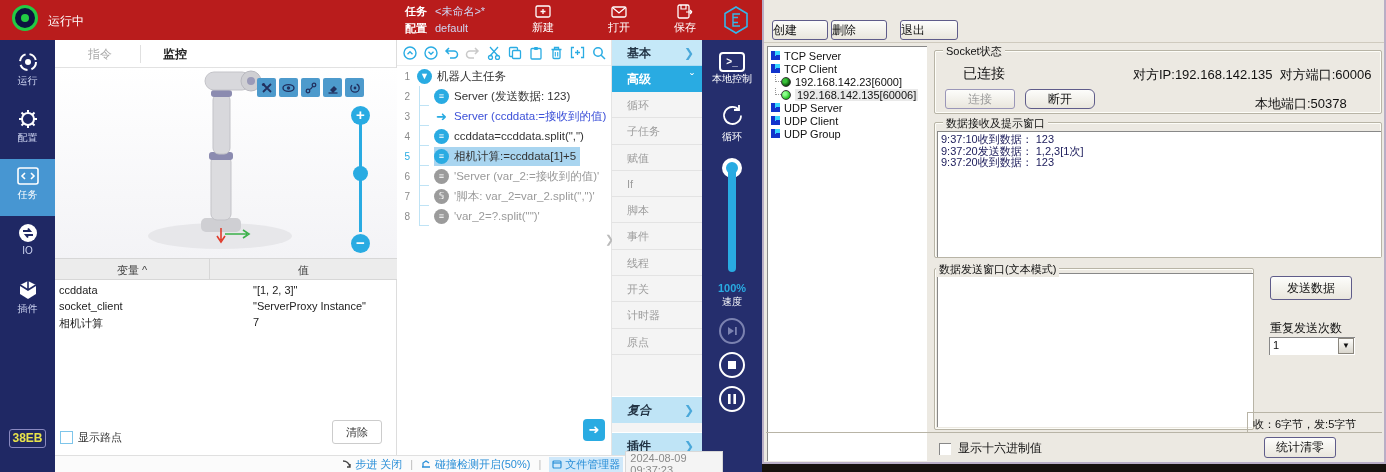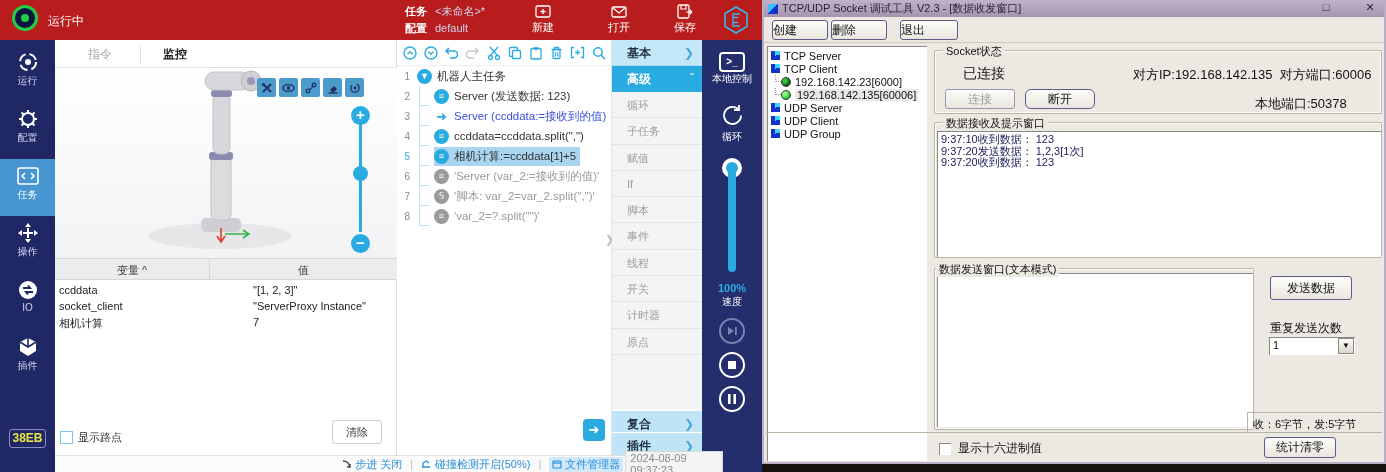--- a/index.html
+++ b/index.html
@@ -204,27 +204,20 @@
           <path d="M11 2v3M11 17v3M2 11h3M17 11h3M4.5 4.5l2 2M15.5 15.5l2 2M17.5 4.5l-2 2M6.5 15.5l-2 2" stroke="#fff" stroke-width="2"></path>
         </svg>
       <span class="lbl">配置</span>
     </div>
     <div class="side-item active">
       <svg width="24" height="22" viewBox="0 0 24 22">
           <rect x="2" y="3" width="20" height="16" rx="2" fill="none" stroke="#fff" stroke-width="1.6"></rect>
           <path d="M9 8l-3 3 3 3M15 8l3 3-3 3" fill="none" stroke="#fff" stroke-width="1.6"></path>
         </svg>
       <span class="lbl">任务</span>
-    </div>
-    <div class="side-item">
-      <svg width="22" height="22" viewBox="0 0 22 22">
-          <path d="M11 1l3 4h-6zM11 21l3-4h-6zM1 11l4-3v6zM21 11l-4-3v6z" fill="#fff"></path>
-          <path d="M11 6v10M6 11h10" stroke="#fff" stroke-width="2"></path>
-        </svg>
-      <span class="lbl">操作</span>
     </div>
     <div class="side-item">
       <svg width="22" height="22" viewBox="0 0 22 22">
           <circle cx="11" cy="11" r="9" fill="#fff"></circle>
           <path d="M6 9h7l-2-2.5M16 13H9l2 2.5" stroke="#1f2864" stroke-width="2" fill="none"></path>
         </svg>
       <span class="lbl">IO</span>
     </div>
     <div class="side-item">
       <svg width="22" height="22" viewBox="0 0 22 22">
@@ -469,21 +462,21 @@
     <div class="cat-item">循环</div>
     <div class="cat-item">子任务</div>
     <div class="cat-item">赋值</div>
     <div class="cat-item">If</div>
     <div class="cat-item">脚本</div>
     <div class="cat-item">事件</div>
     <div class="cat-item">线程</div>
     <div class="cat-item">开关</div>
     <div class="cat-item">计时器</div>
     <div class="cat-item">原点</div>
-    <div class="cat-foot" style="top:370px;">
+    <div class="cat-foot" style="top:356px;font-style:italic;">
       <span>复合</span>
       <span class="chev">❯</span>
     </div>
     <div class="cat-foot" style="top:392px;">
       <span>插件</span>
       <span class="chev">❯</span>
     </div>
   </div>
 
   <div class="ctrl-strip">
@@ -543,26 +536,20 @@
           <path d="M1 4h8" stroke="#2a8fd8" stroke-width="1.2"></path>
         </svg>
       <span>文件管理器</span>
     </span>
     <span class="sb-time">2024-08-09 09:37:23</span>
   </div>
   <div class="nav-block"></div>
 </div>
 
 <div class="right-app">
-  <div class="titlebar">
-    <span class="app-ico"></span>
-    <span>TCP/UDP Socket 调试工具 V2.3 - [数据收发窗口]</span>
-    <span class="tb-ctl" style="right:50px;">□</span>
-    <span class="tb-ctl" style="right:6px;">✕</span>
-  </div>
 
   <div class="win-toolbar">
     <div class="win-btn" style="left:8px; width:56px;">创建</div>
     <div class="win-btn" style="left:67px; width:56px;">删除</div>
     <div class="win-btn" style="left:136px; width:58px;">退出</div>
   </div>
 
   <div class="conn-tree">
     <div class="ct-row">
       <span class="ct-ico"></span>

